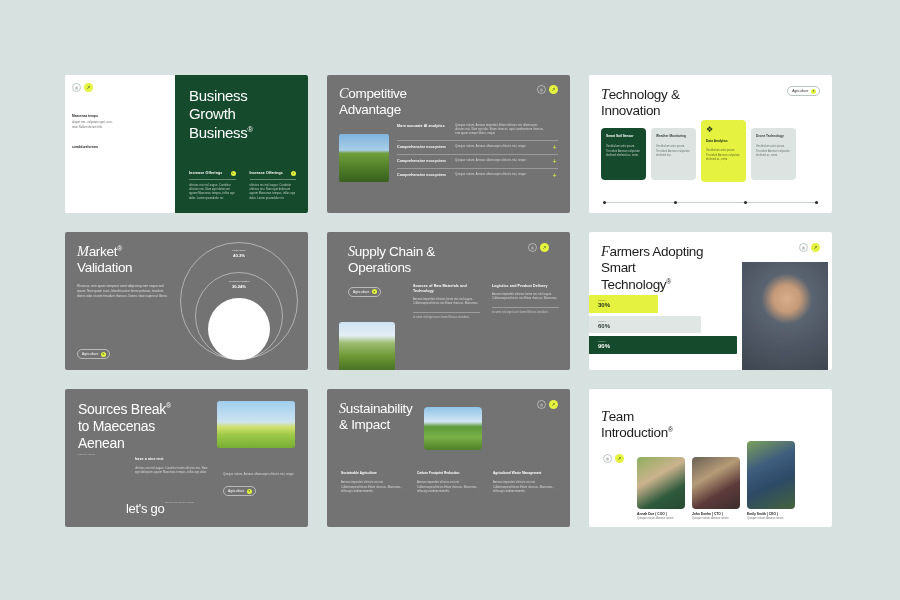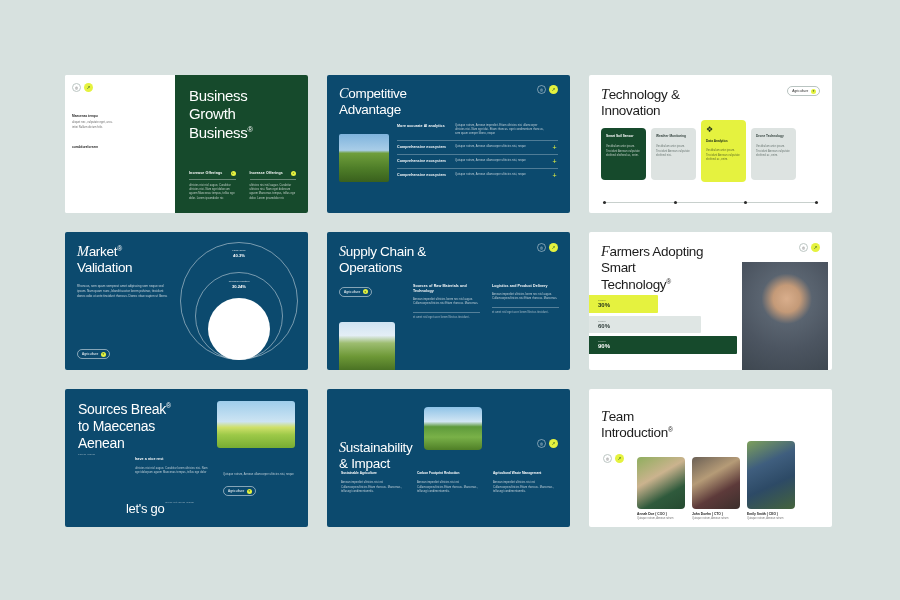--- a/index.html
+++ b/index.html
@@ -11,21 +11,21 @@
   }
   .deck {
     position:absolute; left:65px; top:75px;
     width:770px; height:450px;
     display:grid;
     grid-template-columns:repeat(3, 243px);
     grid-template-rows:repeat(3, 138px);
     column-gap:19px; row-gap:19px;
   }
   .slide { position:relative; overflow:hidden; border-radius:2px; }
-  .s-green { background:#0c4a6e; }
+  .s-green { background:#737373; }
   .s-white { background:#ffffff; }
 
   
   .title-lg { font-size:15px; font-weight:400; letter-spacing:-0.3px; line-height:1.22; }
   .title-md { font-size:13.5px; font-weight:400; letter-spacing:-0.3px; line-height:1.22; }
   .w { color:#ffffff; }
   .d { color:#1c1c1c; }
   .drop { font-style:italic; font-family:"Liberation Serif", serif; font-size:1.06em; }
   .reg { font-size:0.5em; vertical-align:super; }
 
@@ -99,21 +99,21 @@
   .rings { position:absolute; right:8px; top:8px; width:122px; height:125px; }
   .ring { position:absolute; border-radius:50%; border:0.5px solid rgba(255,255,255,0.45); }
   .r1 { width:118px; height:118px; left:2px; top:2px; }
   .r2 { width:88px; height:88px; left:17px; top:32px; }
   .r3 { width:62px; height:62px; left:30px; top:58px; background:#fff; border:none; }
   .rlab { position:absolute; text-align:center; width:70px; }
   .rlab .t { font-size:2.5px; opacity:0.85; }
   .rlab .v { font-size:4.2px; font-weight:700; margin-top:0.5px; }
 
   
-  .s5 { padding:11px 12px; }
+  .s5 { padding:11px 21px; }
   .s5-cols { position:absolute; left:86px; top:52px; display:flex; gap:12px; width:146px; }
   .s5-col { flex:1; }
   .s5-rule { border-top:0.5px solid rgba(255,255,255,0.3); margin:6px 0 3px; }
   .s5-img { position:absolute; left:12px; bottom:0; width:56px; height:48px;
             border-radius:3px 3px 0 0; overflow:hidden; }
 
   
   .s6 { padding:11px 12px; }
   .bars { position:absolute; left:0; top:63px; width:100%; }
   .bar { padding:4px 0 4px 9px; margin-bottom:3px; border-radius:0 1px 1px 0; }
@@ -402,21 +402,21 @@
         <span class="dot">✦</span>
       </div>
     </div>
     <div class="s7-go">
       <span class="title-lg w" style="font-size:13px;">let's go</span>
       <span class="tiny w op6" style="padding-bottom:2px;">Dolor sit lorem ipsum</span>
     </div>
   </div>
 
   <div class="slide s-green s8">
-    <div style="display:flex; justify-content:space-between; align-items:flex-start;margin-top:39px;">
+    <div style="display:flex; justify-content:space-between; align-items:flex-start;">
       <div class="title-md w">
         <span class="drop">S</span><span>ustainability</span><br>
         <span>&amp; Impact</span>
       </div>
       <div class="circ-btns">
         <div class="c-out">◎</div>
         <div class="c-fill">↗</div>
       </div>
     </div>
     <div class="s8-img">

